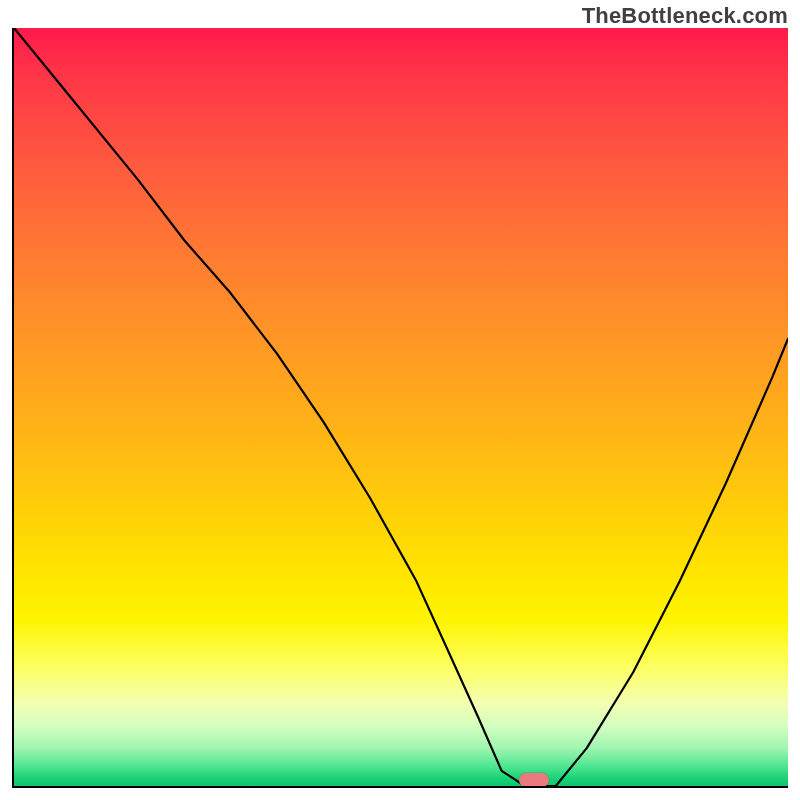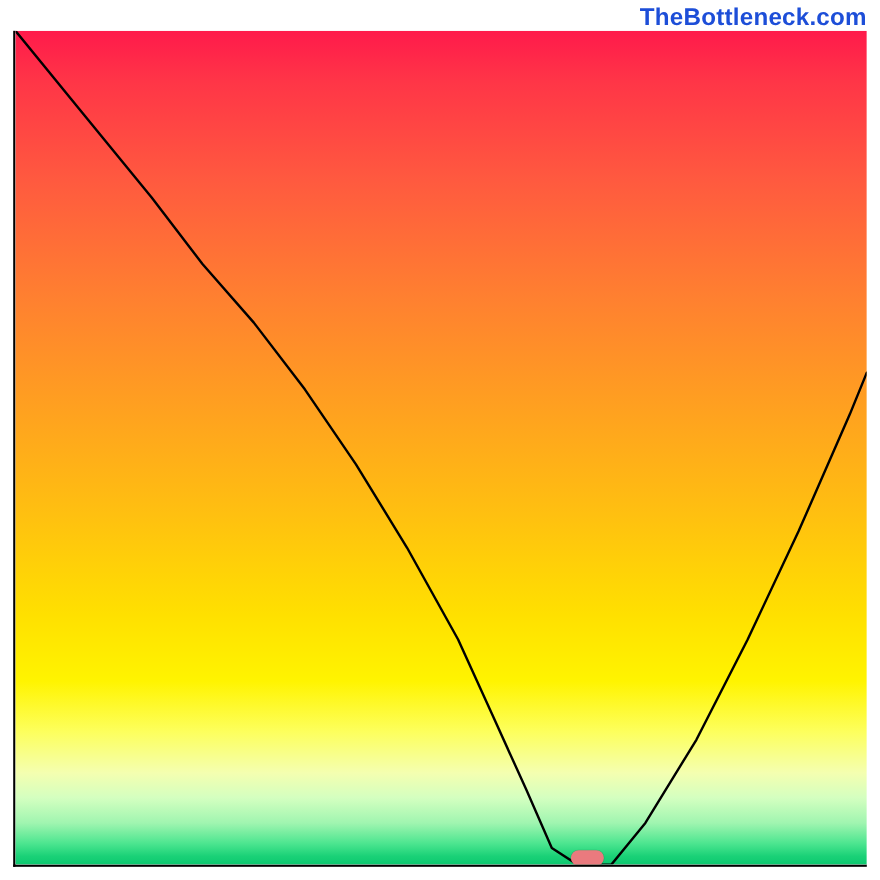--- a/index.html
+++ b/index.html
@@ -14,21 +14,21 @@
     position: relative;
     width: 800px;
     height: 800px;
   }
   .watermark {
     position: absolute;
     top: 3px;
     right: 12px;
     font-size: 22px;
     font-weight: bold;
-    color: #1d4ed8;
+    color: #404040;
     letter-spacing: 0.2px;
   }
   .plot {
     position: absolute;
     left: 12px;
     top: 28px;
     width: 776px;
     height: 760px;
     border-left: 2px solid #000;
     border-bottom: 2px solid #000;

